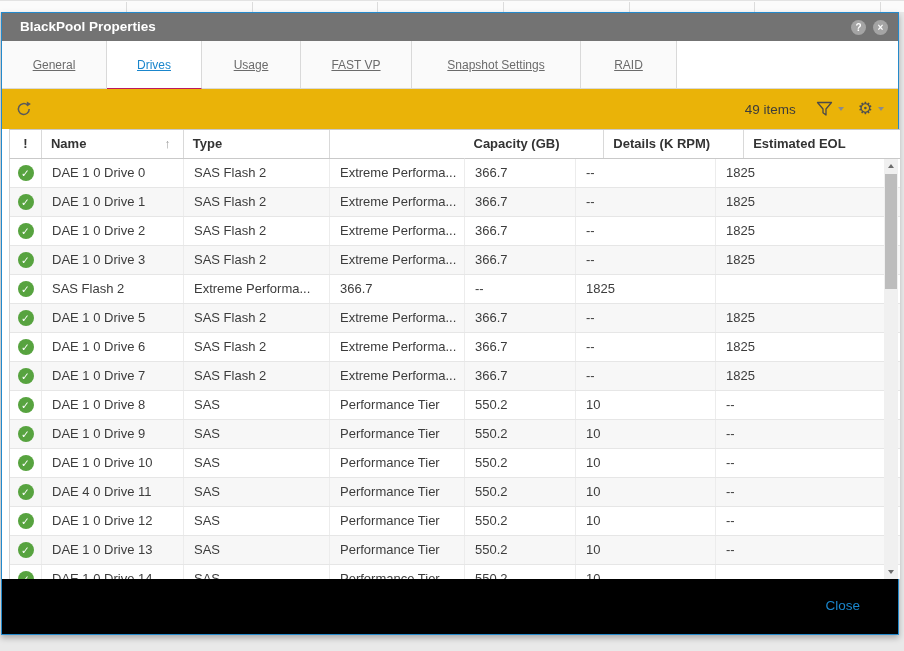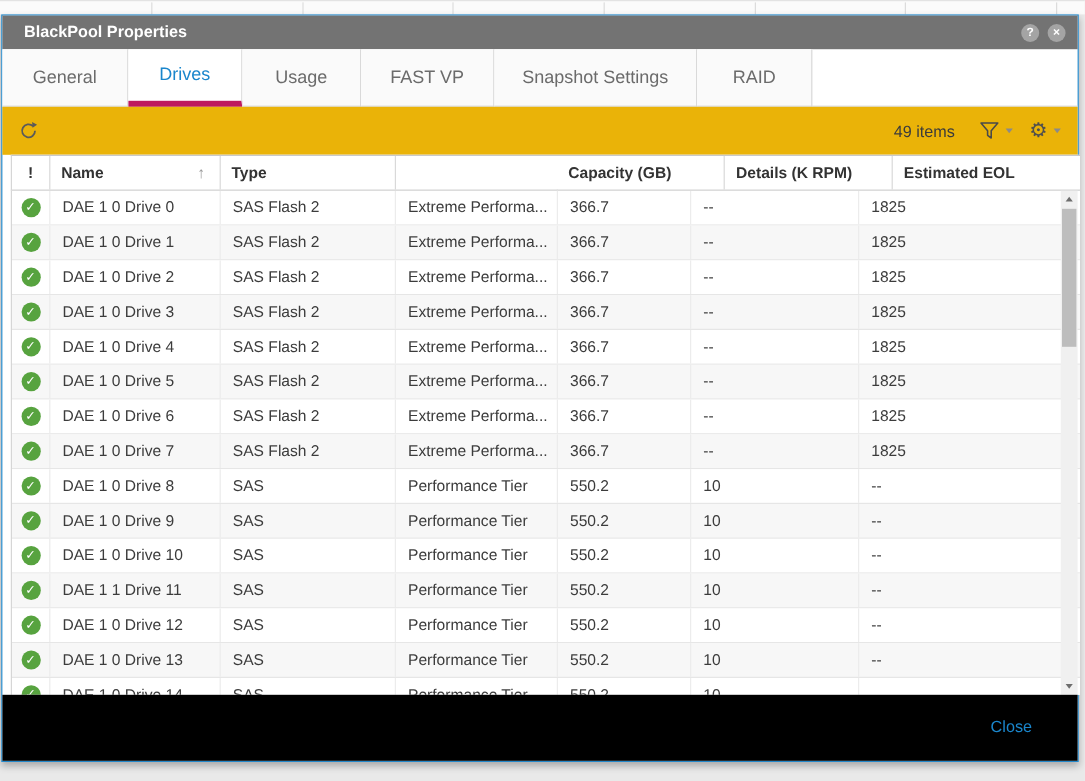--- a/index.html
+++ b/index.html
@@ -21,29 +21,29 @@
   .titlebar .title { position:absolute; left:18px; top:0; line-height:28px;
     font-size:13.5px; font-weight:bold; }
   .tb-icons { position:absolute; right:10px; top:6.5px; display:flex; gap:7px; }
   .tb-circle { width:15px; height:15px; border-radius:50%;
     background:rgba(255,255,255,0.35); color:#ffffff; text-align:center;
     font-size:10px; font-weight:bold; line-height:15px; cursor:pointer; }
 
   
   .tabbar { position:absolute; left:0; top:28px; right:0; height:48px; display:flex; }
   .tab { height:48px; background:#fafafa; border-right:1px solid #d9d9d9;
-    border-bottom:1px solid #d9d9d9; color:#6b6b6b; font-size:15px;
-    display:flex; align-items:center; justify-content:center; cursor:pointer; }
+    border-bottom:1px solid #d9d9d9; color:#6b6b6b; font-size:12px;
+    display:flex; align-items:center; justify-content:center; cursor:pointer;text-decoration:underline; }
   .tab:nth-child(1){ width:105px; }
   .tab:nth-child(2){ width:95px; }
   .tab:nth-child(3){ width:99px; }
   .tab:nth-child(4){ width:111px; }
   .tab:nth-child(5){ width:169px; }
   .tab:nth-child(6){ width:96px; }
-  .tab.active { background:#ffffff; border-bottom:5px solid #be185d; color:#1a86cc; }
+  .tab.active { background:#ffffff; border-bottom:1px solid #be185d; color:#1a86cc; }
   .tab-filler { flex:1; border-bottom:1px solid #d9d9d9; }
 
   
   .toolbar { position:absolute; left:0; top:76px; right:0; height:40px; background:#eab308; }
   .refresh-btn { position:absolute; left:13px; top:11px; width:18px; height:18px;
     cursor:pointer; }
   .toolbar-right { position:absolute; right:14px; top:0; height:40px;
     display:flex; align-items:center; gap:14px; }
   .items-count { font-size:13.5px; color:#3c3c3c; margin-right:6px; }
   .icon-group { display:flex; align-items:center; gap:5px; cursor:pointer; }
@@ -207,21 +207,20 @@
         <div class="tcell"><span class="check">✓</span></div>
         <div class="tcell">DAE 1 0 Drive 3</div>
         <div class="tcell">SAS Flash 2</div>
         <div class="tcell">Extreme Performa...</div>
         <div class="tcell">366.7</div>
         <div class="tcell">--</div>
         <div class="tcell">1825</div>
       </div>
       <div class="trow">
         <div class="tcell"><span class="check">✓</span></div>
-        <div class="tcell">DAE 1 0 Drive 4</div>
         <div class="tcell">SAS Flash 2</div>
         <div class="tcell">Extreme Performa...</div>
         <div class="tcell">366.7</div>
         <div class="tcell">--</div>
         <div class="tcell">1825</div>
       </div>
       <div class="trow">
         <div class="tcell"><span class="check">✓</span></div>
         <div class="tcell">DAE 1 0 Drive 5</div>
         <div class="tcell">SAS Flash 2</div>
@@ -270,21 +269,21 @@
         <div class="tcell"><span class="check">✓</span></div>
         <div class="tcell">DAE 1 0 Drive 10</div>
         <div class="tcell">SAS</div>
         <div class="tcell">Performance Tier</div>
         <div class="tcell">550.2</div>
         <div class="tcell">10</div>
         <div class="tcell">--</div>
       </div>
       <div class="trow">
         <div class="tcell"><span class="check">✓</span></div>
-        <div class="tcell">DAE 1 1 Drive 11</div>
+        <div class="tcell">DAE 4 0 Drive 11</div>
         <div class="tcell">SAS</div>
         <div class="tcell">Performance Tier</div>
         <div class="tcell">550.2</div>
         <div class="tcell">10</div>
         <div class="tcell">--</div>
       </div>
       <div class="trow">
         <div class="tcell"><span class="check">✓</span></div>
         <div class="tcell">DAE 1 0 Drive 12</div>
         <div class="tcell">SAS</div>

